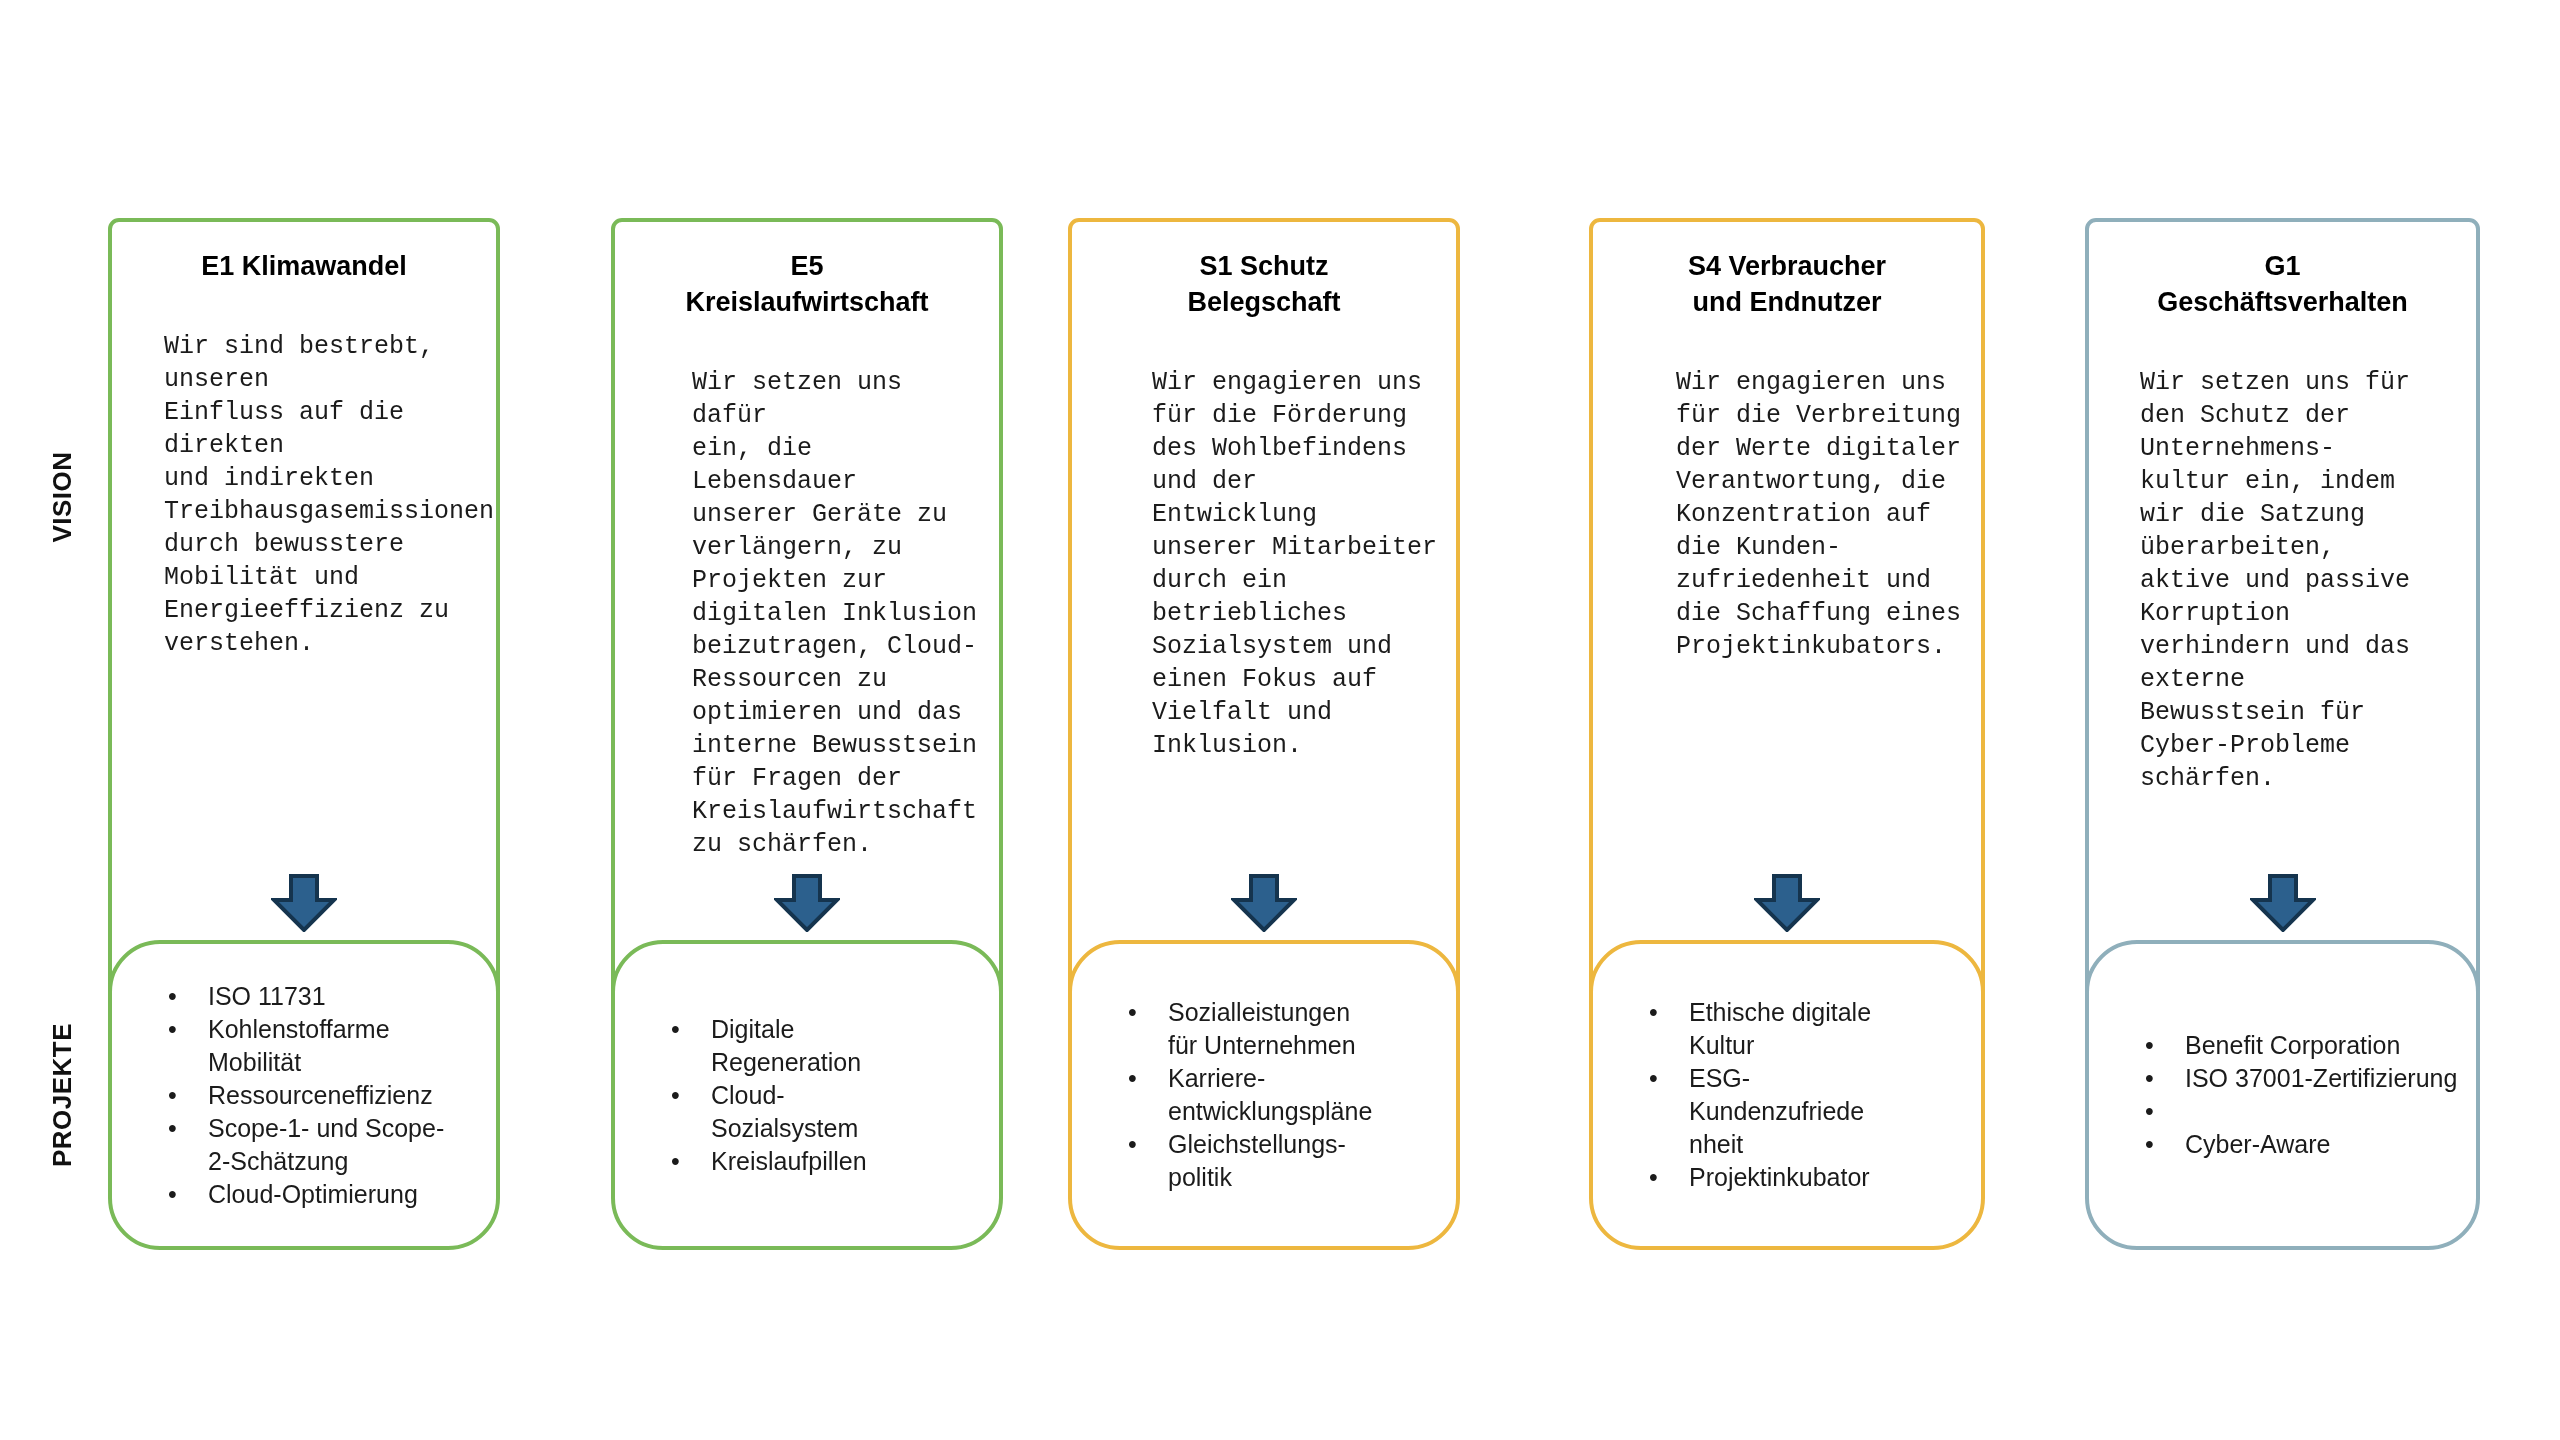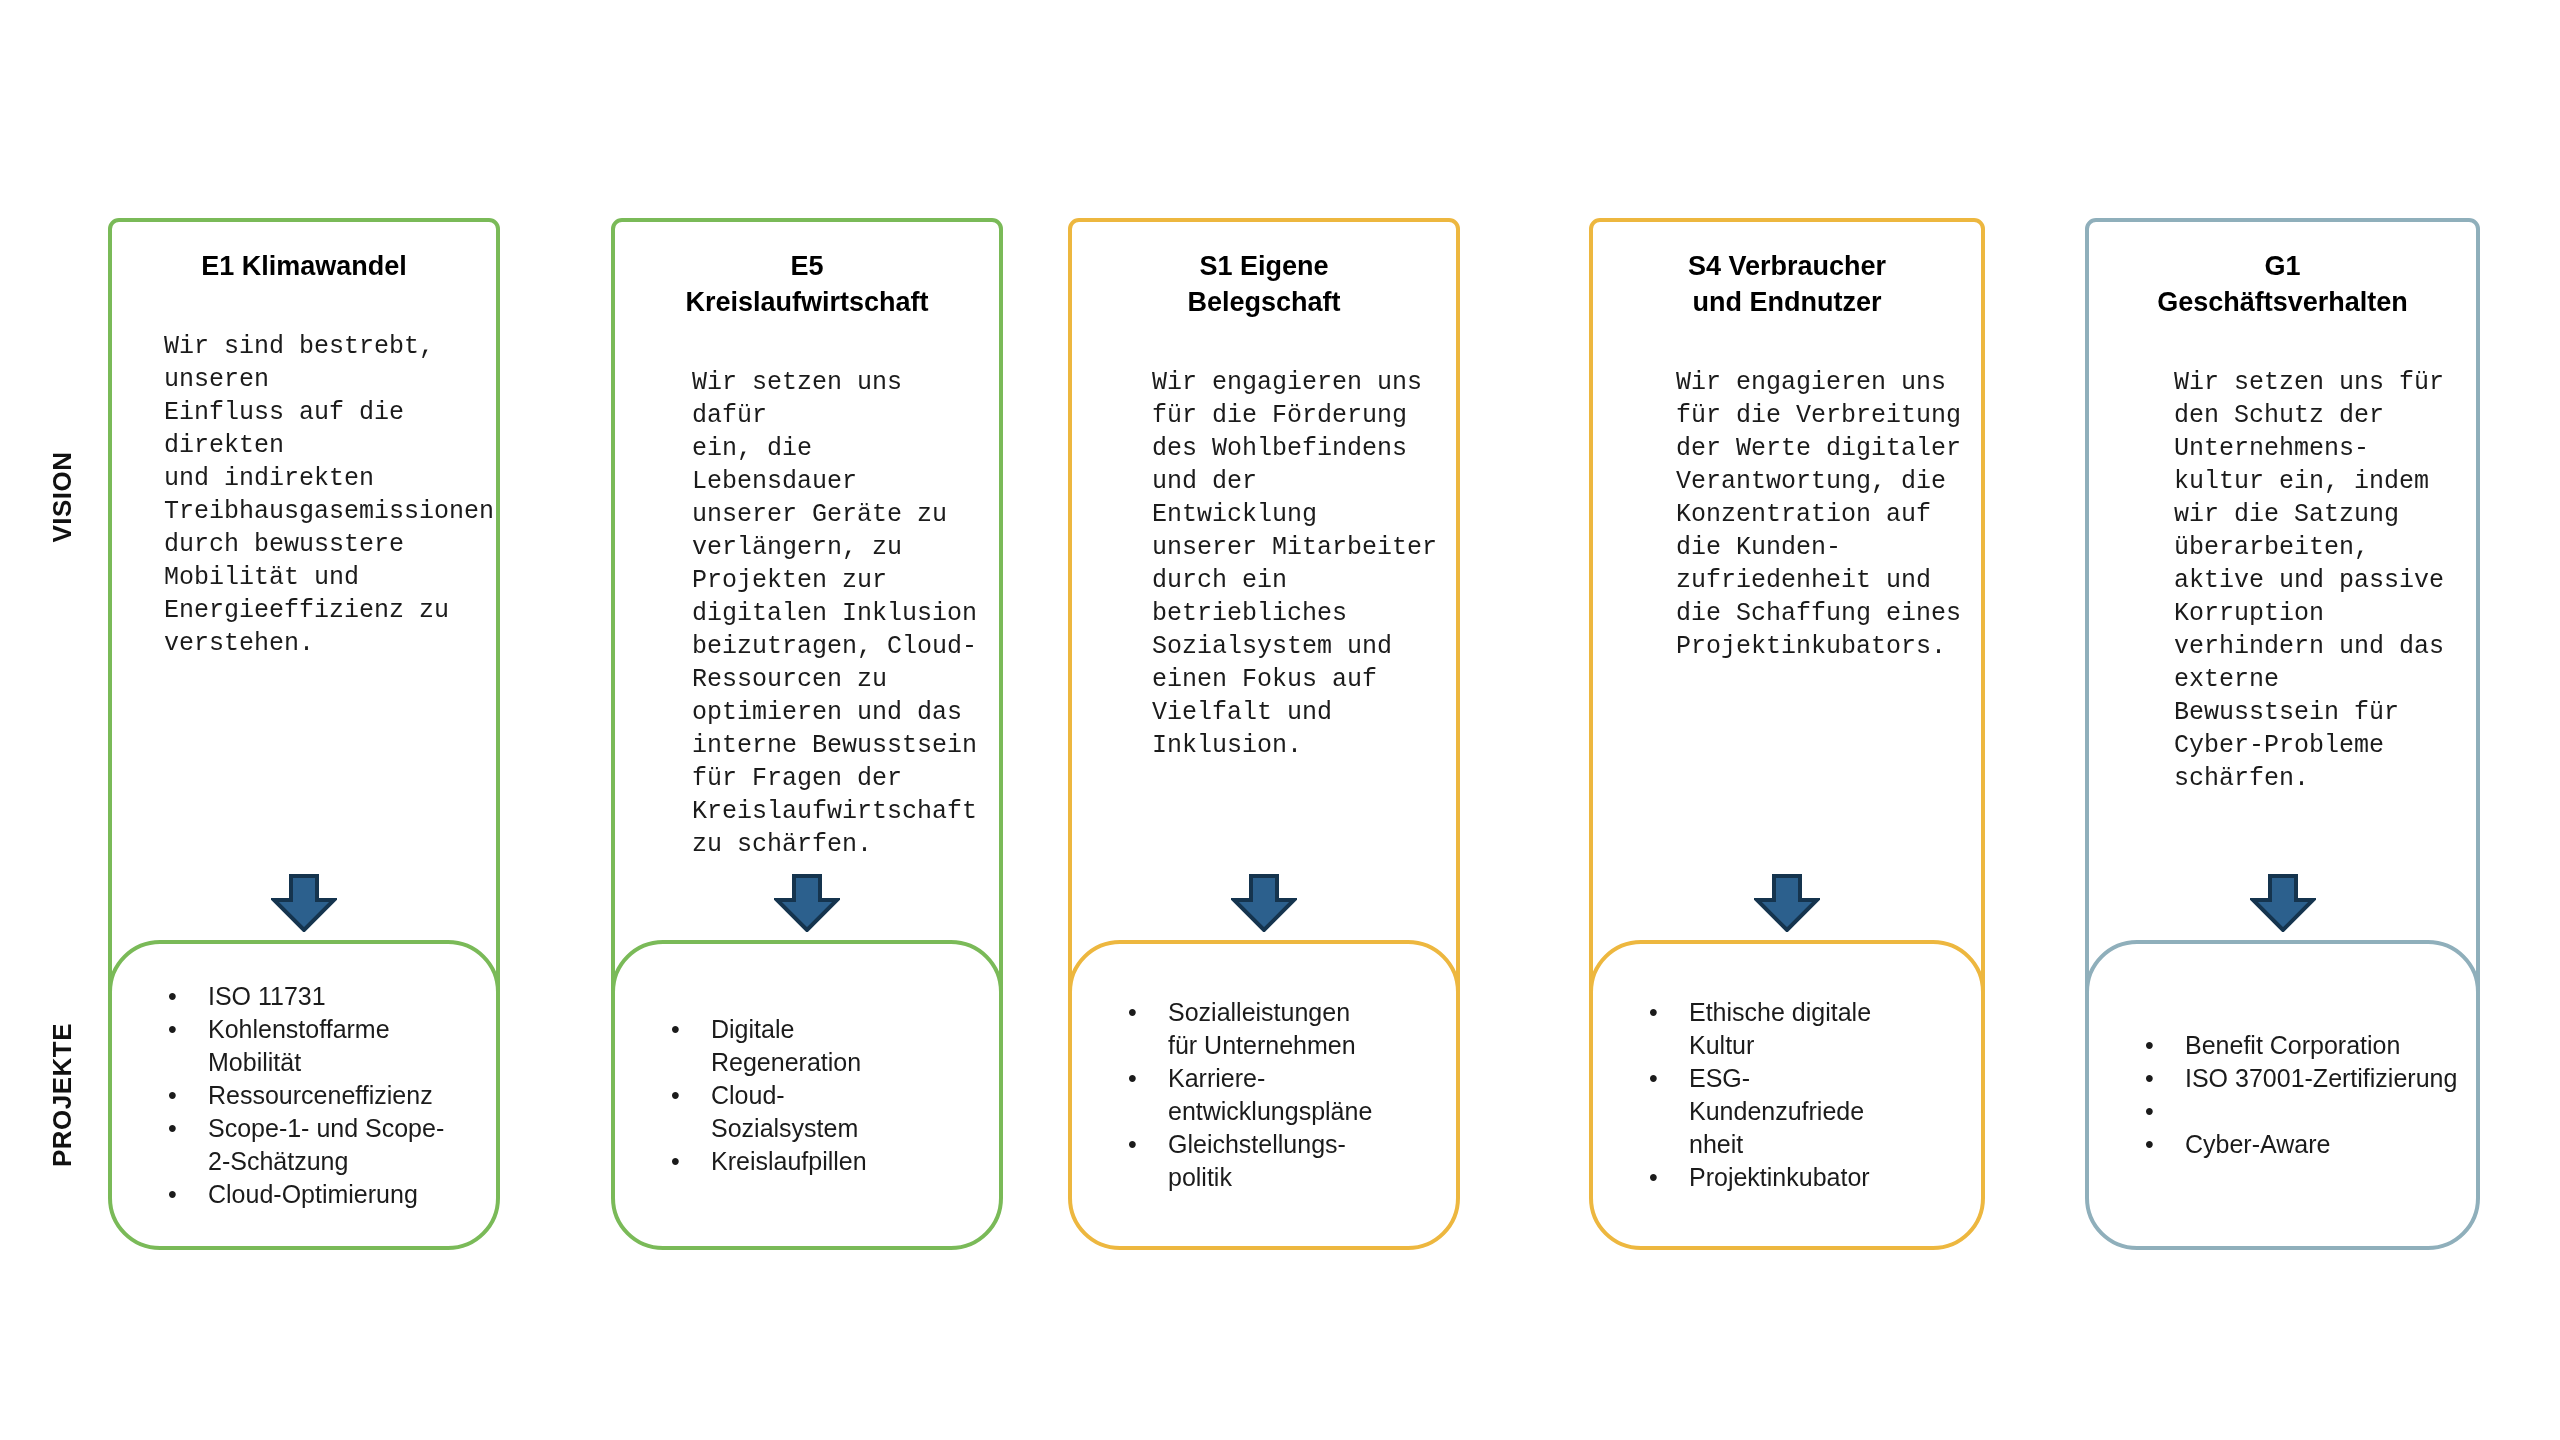--- a/index.html
+++ b/index.html
@@ -165,21 +165,21 @@
           <li>
             <span class="marker">•</span>
             <span class="item-text">Kreislaufpillen</span>
           </li>
         </ul>
     </div>
   </div>
 
   <div class="column" style="left: 1068px; width: 392px;">
     <div class="box vision-box" style="border-color: rgb(237, 183, 63);">
-      <div class="box-title">S1 Eigene
+      <div class="box-title">S1 Schutz
 Belegschaft</div>
       <div class="box-body" style="padding-left: 80px;">Wir engagieren uns
 für die Förderung
 des Wohlbefindens
 und der
 Entwicklung
 unserer Mitarbeiter
 durch ein
 betriebliches
 Sozialsystem und
@@ -250,21 +250,21 @@
             <span class="item-text">Projektinkubator</span>
           </li>
         </ul>
     </div>
   </div>
 
   <div class="column" style="left: 2085px; width: 395px;">
     <div class="box vision-box" style="border-color: rgb(143, 175, 187);">
       <div class="box-title">G1
 Geschäftsverhalten</div>
-      <div class="box-body" style="padding-left: 85px;">Wir setzen uns für
+      <div class="box-body" style="padding-left: 51px;">Wir setzen uns für
 den Schutz der
 Unternehmens-
 kultur ein, indem
 wir die Satzung
 überarbeiten,
 aktive und passive
 Korruption
 verhindern und das
 externe
 Bewusstsein für

